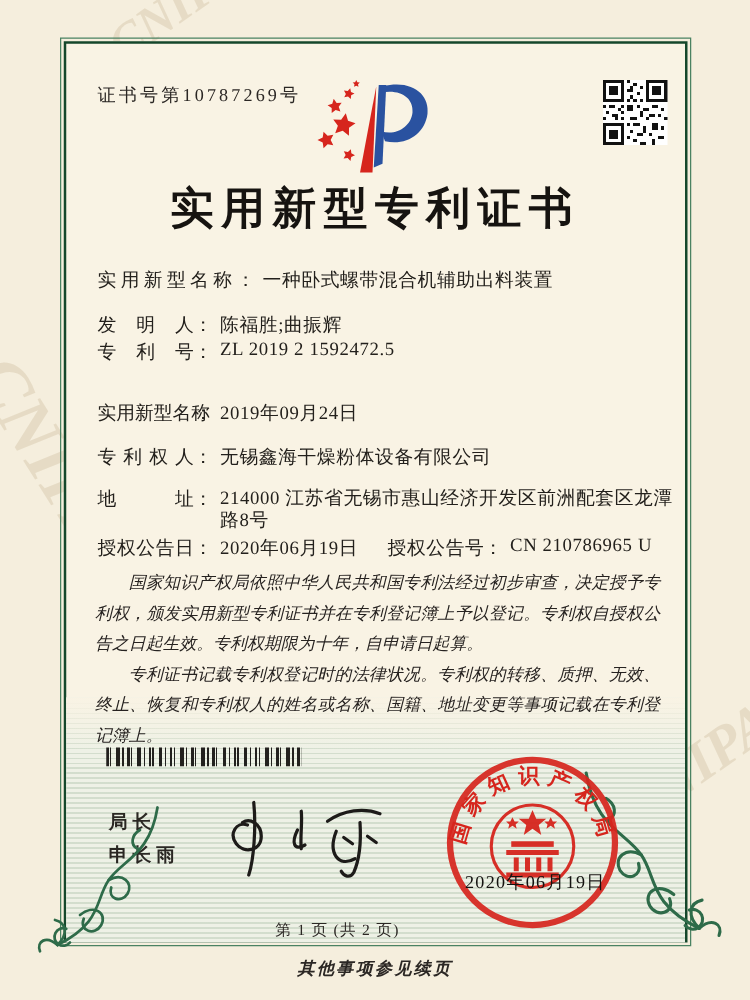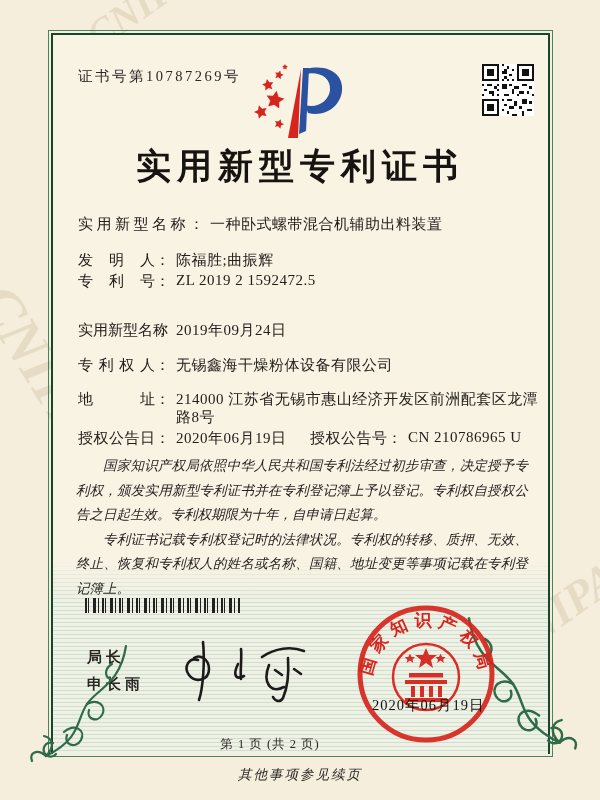--- a/index.html
+++ b/index.html
@@ -82,21 +82,21 @@
   .seal-date{
     position:absolute;left:372px;top:696px;
     font-size:14.5px;letter-spacing:1px;color:#141210;z-index:5;
   }
   .footer-page{
     position:absolute;left:0;top:736px;width:540px;text-align:center;
     font-size:12.5px;letter-spacing:1px;color:#2b2724;
   }
   .cont-note{
     position:absolute;left:0;top:766px;width:600px;text-align:center;
-    font-size:13.5px;letter-spacing:2px;color:#2b2724;font-style:italic;
+    font-size:13.5px;letter-spacing:2px;color:#2b2724;font-style:italic;font-weight:bold;
   }
   svg{display:block;}
 </style>
 </head>
 <body>
 
 <div class="wm" style="left:80px;top:-18px;font-size:40px;">CNIPA</div>
 <div class="wm" style="left:295px;top:62px;font-size:40px;">CNIPA</div>
 <div class="wm" style="left:352px;top:288px;font-size:46px;">CNIPA</div>
 <div class="wm" style="left:-48px;top:330px;font-size:58px;transform:rotate(58deg);">CNIPA</div>

